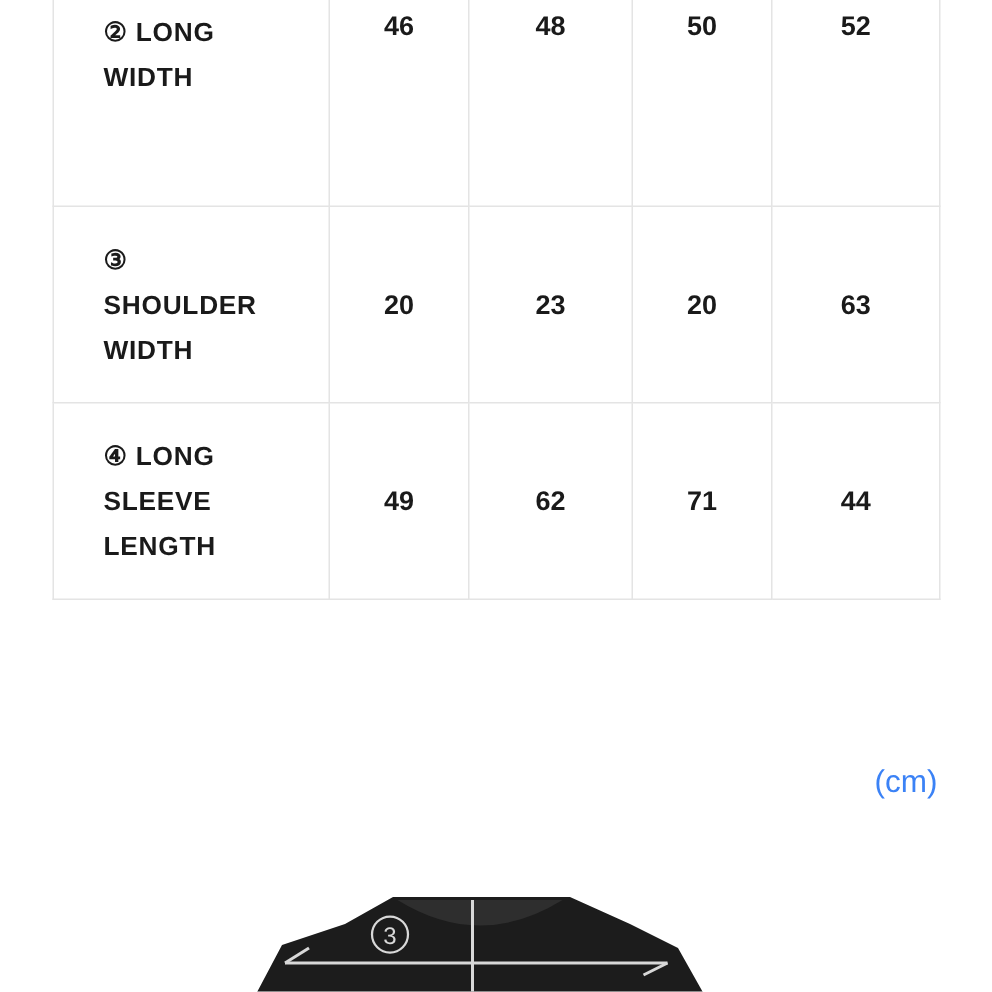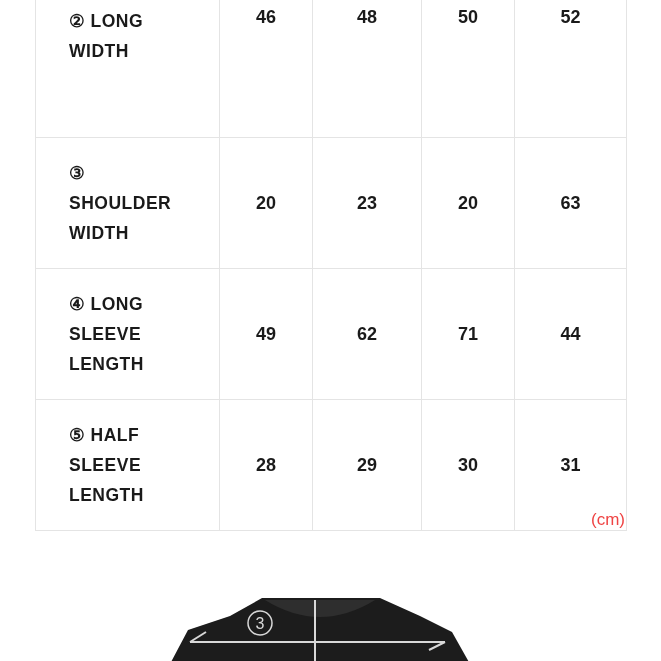--- a/index.html
+++ b/index.html
@@ -3,21 +3,21 @@
 <meta charset="utf-8">
 <style>
   html, body { margin:0; padding:0; }
   body { width:661px; height:661px; overflow:hidden; background:#fff; position:relative;
          font-family:"Liberation Sans", sans-serif; color:#1a1a1a; }
   .table { position:absolute; left:35px; top:-66px; border-collapse:collapse; }
   .table td { border:1.5px solid #e4e4e4; padding:0; height:130px; vertical-align:middle; }
   .label { width:150px; padding-left:33px !important; font-weight:bold; font-size:17.5px; line-height:30px; letter-spacing:0.5px; }
   .val { text-align:center; font-weight:bold; font-size:18px; }
   .c1 { width:92px; } .c2 { width:108px; } .c3 { width:92px; } .c4 { width:111px; }
-  .unit { position:absolute; right:36px; top:510px; font-size:17px; color:#ef4444; }
+  .unit { position:absolute; right:36px; top:510px; font-size:21px; color:#3b82f6; }
   .jacket { position:absolute; left:170px; top:594px; }
 </style>
 </head>
 <body>
 
 <table class="table">
   <tbody>
       <tr>
     <td class="label"><span>② LONG</span><br><span>WIDTH</span></td>
     <td class="val c1" style="vertical-align:top;padding-top:72px;">46</td>
@@ -32,27 +32,20 @@
     <td class="val c3">20</td>
     <td class="val c4">63</td>
   </tr>
   <tr>
     <td class="label"><span>④ LONG</span><br><span>SLEEVE</span><br><span>LENGTH</span></td>
     <td class="val c1">49</td>
     <td class="val c2">62</td>
     <td class="val c3">71</td>
     <td class="val c4">44</td>
   </tr>
-  <tr>
-    <td class="label"><span>⑤ HALF</span><br><span>SLEEVE</span><br><span>LENGTH</span></td>
-    <td class="val c1">28</td>
-    <td class="val c2">29</td>
-    <td class="val c3">30</td>
-    <td class="val c4">31</td>
-  </tr>
 </tbody>
   </table>
 
 <div class="unit">(cm)</div>
 
 <svg class="jacket" width="300" height="70" viewBox="0 0 300 70">
   <path d="M0,70 L18,36 L60,22 L92,4 L210,4 L250,22 L282,38 L300,70 Z" fill="#1c1c1c"></path>
   <path d="M95,6 Q150,40 205,6" fill="#2e2e2e"></path>
   <line x1="20" y1="48" x2="275" y2="48" stroke="#d8d8d8" stroke-width="2"></line>
   <line x1="20" y1="48" x2="36" y2="38" stroke="#d8d8d8" stroke-width="2"></line>

